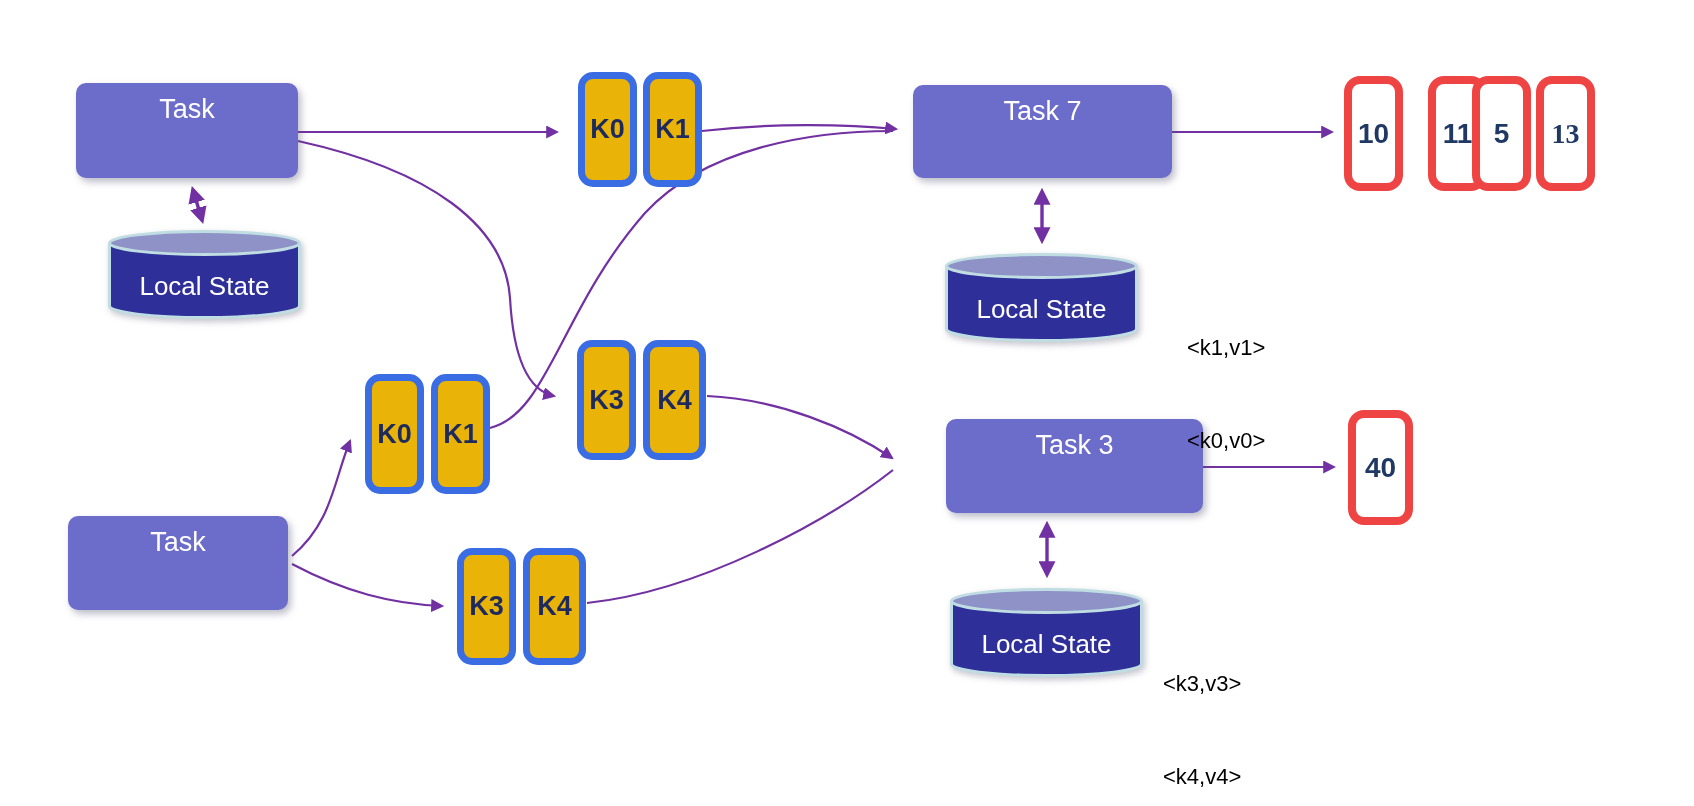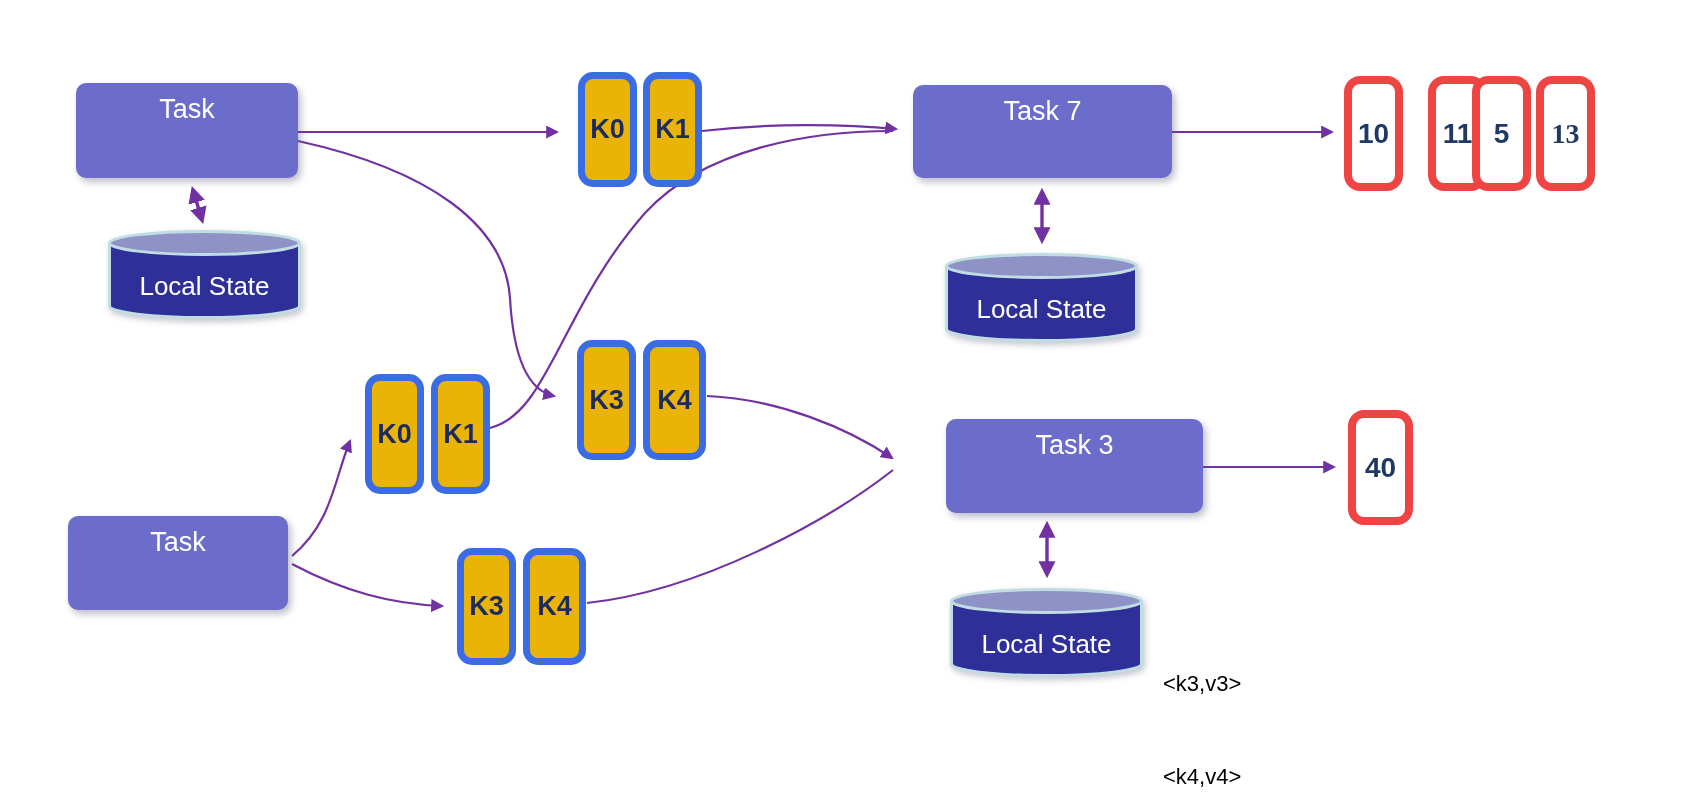--- a/index.html
+++ b/index.html
@@ -145,19 +145,23 @@
     <span>5</span>
   </div>
   <div class="node obox" style="left:1536px;top:76px;font-family:Liberation Serif, serif;">
     <span>13</span>
   </div>
 
   <div class="node obox" style="left:1348px;top:410px;width:65px;">
     <span>40</span>
   </div>
 
+  <div class="node anno" style="left:1187px;top:270px;">
+    <div>&lt;k1,v1&gt;</div>
+    <div>&lt;k0,v0&gt;</div>
+  </div>
 
   <div class="node anno" style="left:1163px;top:606px;">
     <div>&lt;k3,v3&gt;</div>
     <div>&lt;k4,v4&gt;</div>
   </div>
 
 </div>
 
 </body></html>

